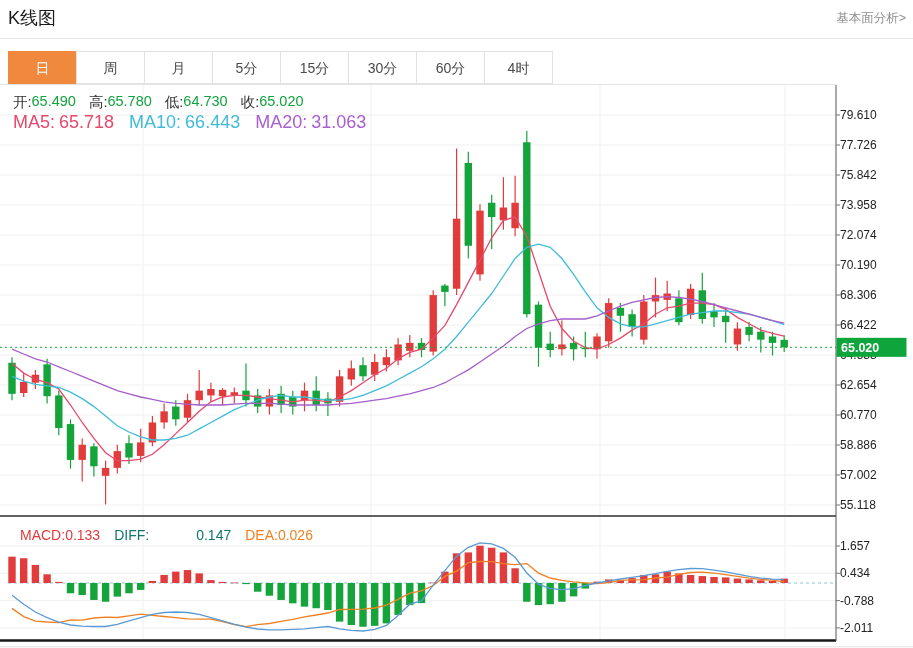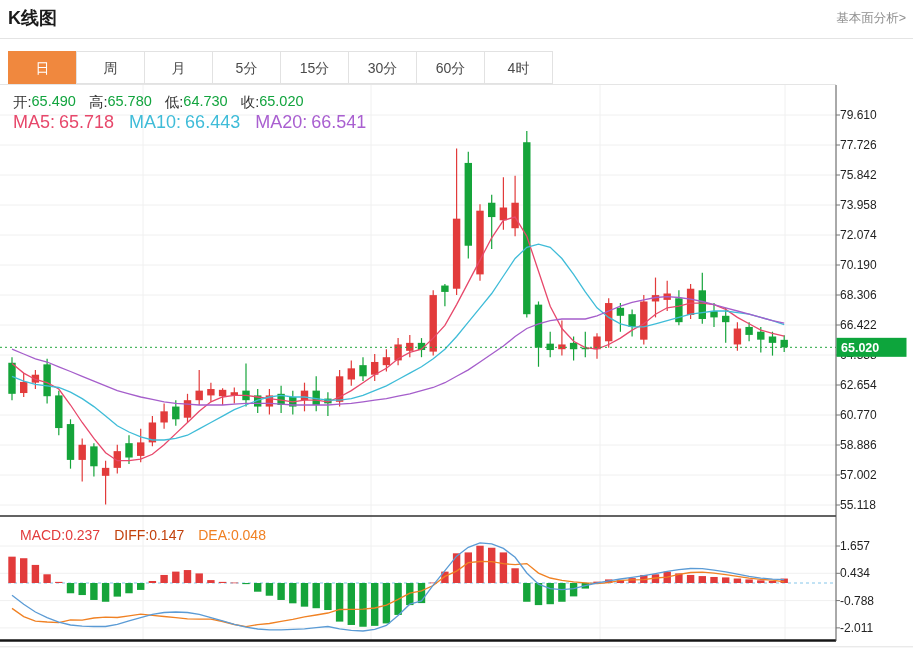--- a/index.html
+++ b/index.html
@@ -1,36 +1,36 @@
 <!DOCTYPE html>
 <html><head>
 <meta charset="utf-8">
 <style>
   html,body{margin:0;padding:0;background:#fff;}
   body{width:913px;height:648px;position:relative;overflow:hidden;
        font-family:"Liberation Sans","DejaVu Sans",sans-serif;}
   #chart-svg{position:absolute;left:0;top:0;}
-  .page-title{position:absolute;left:8px;top:6px;font-size:18px;font-weight:bold;color:#1b1b1b;}
+  .page-title{position:absolute;left:8px;top:6px;font-size:18px;font-weight:normal;color:#1b1b1b;}
   .fund-link{position:absolute;right:7px;top:10px;font-size:12.5px;color:#8f8f8f;cursor:pointer;text-decoration:none;}
   .title-divider{position:absolute;left:0;top:38px;width:913px;height:0;border-top:1px solid #e4e4e4;}
   .tabbar{position:absolute;left:8px;top:51px;display:flex;}
   .tab{width:69px;height:33px;line-height:33px;text-align:center;font-size:14px;color:#4a4a4a;
        background:#fff;border:1px solid #e2e2e2;margin-left:-1px;box-sizing:border-box;cursor:pointer;}
   .tab:first-child{margin-left:0;}
   .tab.active{background:#f0883e;border-color:#f0883e;color:#fff;}
   .info-row{position:absolute;display:flex;white-space:nowrap;}
   .quote-row{left:13px;top:93px;font-size:14.5px;gap:13px;}
   .ma-row{left:13px;top:112px;font-size:18px;gap:15px;}
   .macd-row{left:20px;top:527px;font-size:14px;gap:14px;}
   .pair{display:inline-flex;}
   .lbl{color:#333;}
   .ma-row .lbl{margin-right:4px;}
   .val-green{color:#12a43e;text-align:right;}
   .c-ma5{color:#e7486b;} .c-ma10{color:#3fbcd8;} .c-ma20{color:#a95fd0;justify-content:center;}
-  .c-macd{color:#e23b3b;} .c-diff{color:#c2410c;} .c-dea{color:#f08123;align-items:center;}
+  .c-macd{color:#e23b3b;} .c-diff{color:#0f766e;gap:47px;} .c-dea{color:#f08123;align-items:center;}
 </style>
 </head>
 <body>
 
 <svg id="chart-svg" width="913" height="648">
     <g>
       <line x1="143" y1="85" x2="143" y2="640.5" stroke="#f0f0f0"></line>
       <line x1="371" y1="85" x2="371" y2="640.5" stroke="#f0f0f0"></line>
       <line x1="600" y1="85" x2="600" y2="640.5" stroke="#f0f0f0"></line>
       <line x1="785" y1="85" x2="785" y2="640.5" stroke="#f0f0f0"></line>
@@ -354,30 +354,30 @@
   <span class="pair c-ma5">
       <span class="lbl c-ma5">MA5:</span>
       <span>65.718</span>
     </span>
   <span class="pair c-ma10">
       <span class="lbl c-ma10">MA10:</span>
       <span>66.443</span>
     </span>
   <span class="pair c-ma20">
       <span class="lbl c-ma20">MA20:</span>
-      <span>66.541</span>
+      <span>31.063</span>
     </span>
 </div>
 
 <div class="info-row macd-row">
   <span class="pair c-macd">
       <span>MACD:</span>
-      <span>0.237</span>
+      <span>0.133</span>
     </span>
   <span class="pair c-diff">
       <span>DIFF:</span>
       <span>0.147</span>
     </span>
   <span class="pair c-dea">
       <span>DEA:</span>
-      <span>0.048</span>
+      <span>0.026</span>
     </span>
 </div>
 
 </body></html>

